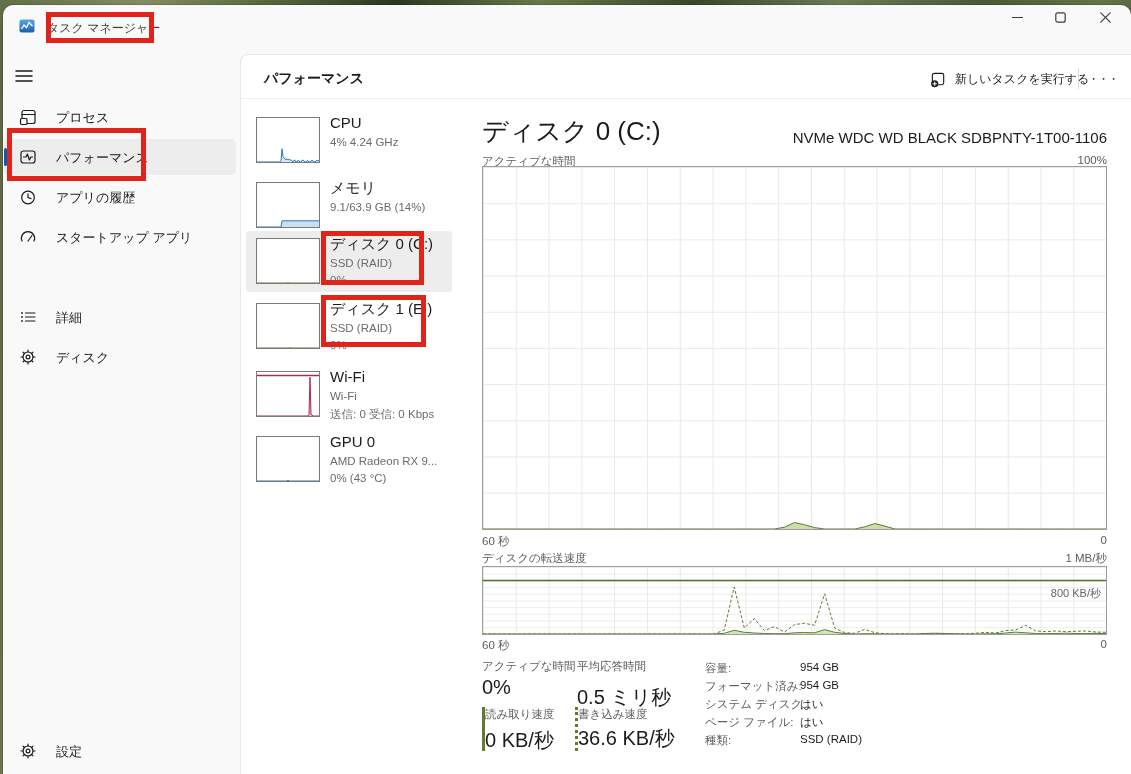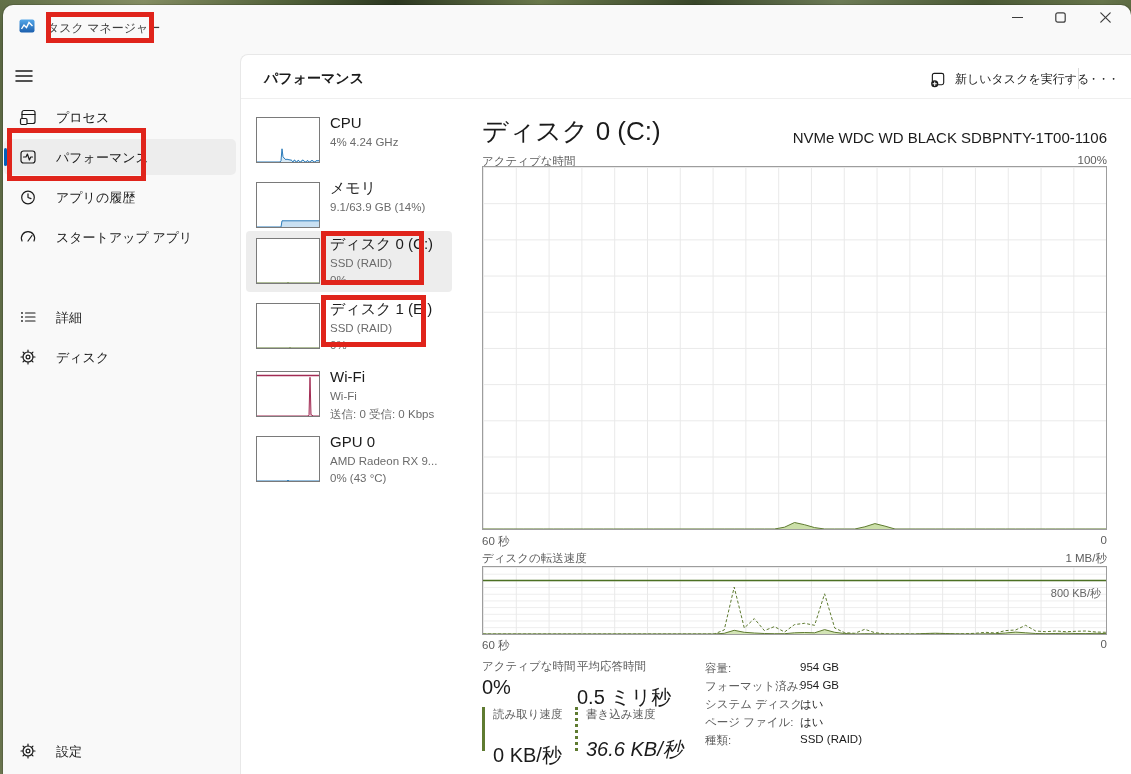--- a/index.html
+++ b/index.html
@@ -41,21 +41,21 @@
   .chart1{left:482px;top:166px;width:625px;height:364px;
     background-image:linear-gradient(to right,#e9e9e9 1px,transparent 1px),linear-gradient(to bottom,#e9e9e9 1px,transparent 1px);
     background-size:32.8px 100%,100% 36.2px;}
   .chart2{left:482px;top:566px;width:625px;height:69px;
     background-image:linear-gradient(to right,#e9e9e9 1px,transparent 1px),linear-gradient(to bottom,#ededed 1px,transparent 1px);
     background-size:32.8px 100%,100% 6.7px;}
   .marker-label{right:30px;top:586px;font-size:11px;color:#666;}
   
   .stat-label{font-size:11.5px;color:#5c5c5c;white-space:nowrap;}
   .stat-value{font-size:20px;color:#1b1b1b;white-space:nowrap;}
-  .speed-block{height:44px;padding-left:8px;}
+  .speed-block{height:44px;padding-left:0;}
   .speed-read{border-left:3px solid #5F7B31;}
   .speed-write{border-left:3px dotted #5F7B31;}
   .detail-row{position:absolute;left:705px;width:330px;height:18px;}
   .detail-label{position:absolute;left:0;font-size:11.5px;color:#5c5c5c;white-space:nowrap;}
   .detail-value{position:absolute;left:95px;font-size:11.5px;color:#1b1b1b;white-space:nowrap;}
   
   .annotation{border:5px solid #E0241B;box-sizing:border-box;z-index:50;}
   svg.icon{stroke:#1b1b1b;stroke-width:1.2;fill:none;stroke-linecap:round;stroke-linejoin:round;}
 </style>
 </head>
@@ -296,25 +296,25 @@
   <div class="abs chart-label" style="left:482px;top:638px;">60 秒</div>
   <div class="abs chart-label" style="right:24px;top:638px;">0</div>
 
   <div class="abs stat-label" style="left:482px;top:659px;">アクティブな時間</div>
   <div class="abs stat-value" style="left:482px;top:676px;">0%</div>
   <div class="abs stat-label" style="left:577px;top:659px;">平均応答時間</div>
   <div class="abs stat-value" style="left:577px;top:684px;">0.5 ミリ秒</div>
 
   <div class="abs speed-block speed-read" style="left:482px;top:707px;">
     <div class="stat-label">読み取り速度</div>
-    <div class="stat-value" style="margin-top:20px;">0 KB/秒</div>
+    <div class="stat-value" style="margin-top:5px;">0 KB/秒</div>
   </div>
   <div class="abs speed-block speed-write" style="left:575px;top:707px;">
     <div class="stat-label">書き込み速度</div>
-    <div class="stat-value" style="margin-top:14px;font-style:italic;">36.6 KB/秒</div>
+    <div class="stat-value" style="margin-top:3px;">36.6 KB/秒</div>
   </div>
 
   <div class="detail-row" style="top:661px;">
     <span class="detail-label">容量:</span>
     <span class="detail-value">954 GB</span>
   </div>
   <div class="detail-row" style="top:679px;">
     <span class="detail-label">フォーマット済み:</span>
     <span class="detail-value">954 GB</span>
   </div>

